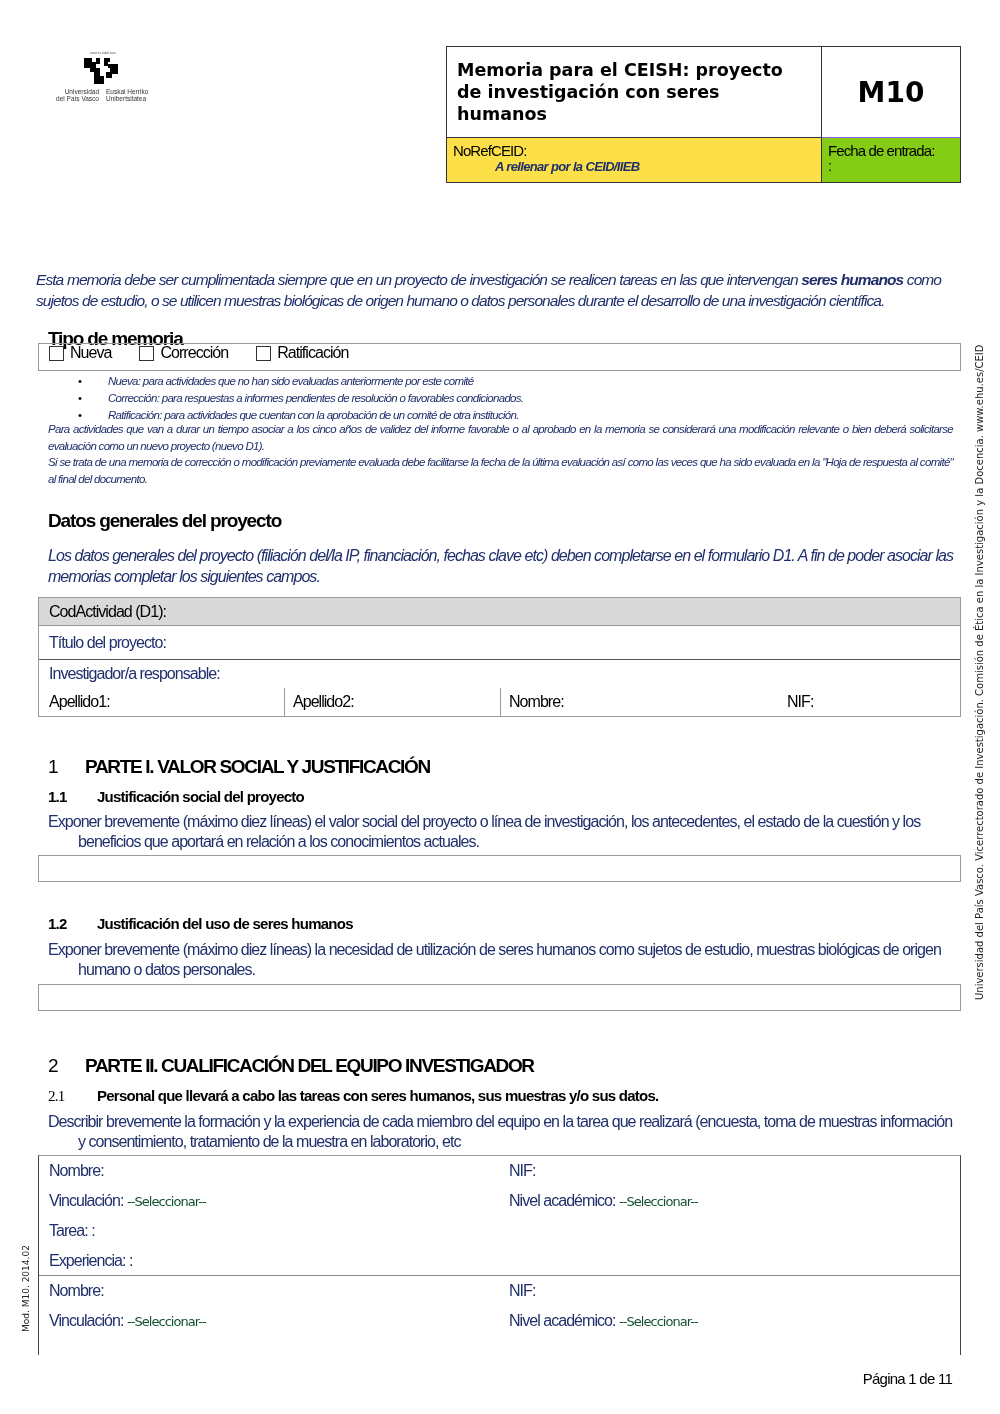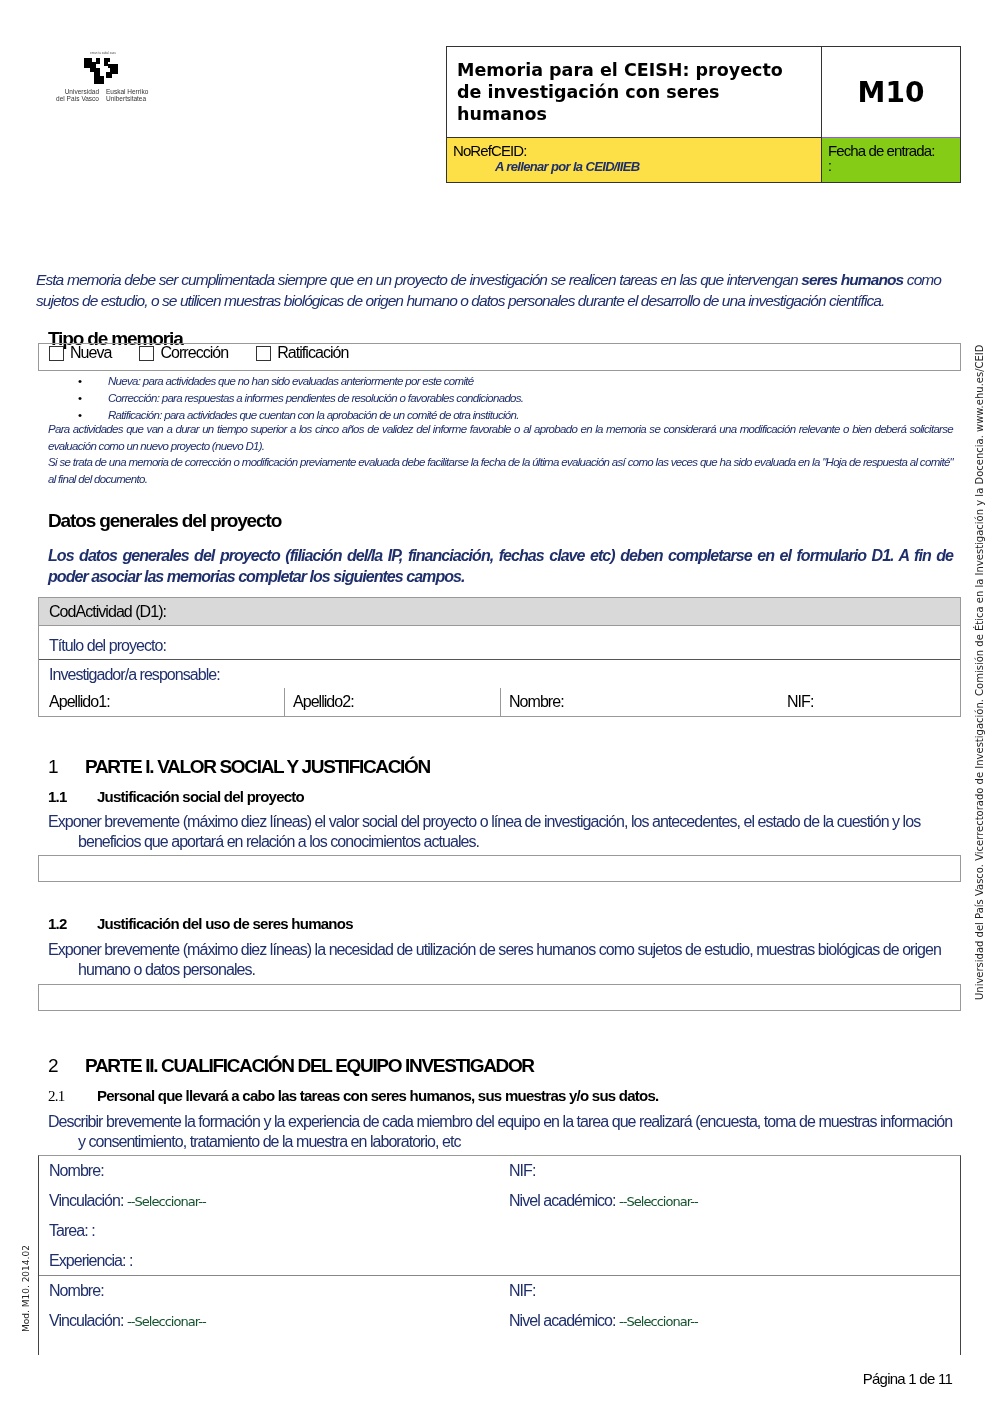--- a/index.html
+++ b/index.html
@@ -34,24 +34,24 @@
 
   .tipo-box { position: absolute; left: 38px; top: 343px; width: 923px; height: 28px; border: 1px solid #999; box-sizing: border-box; display: flex; align-items: flex-start; padding-left: 10px; font-size: 16px; }
   .cb { display: inline-flex; align-items: center; margin-right: 28px; }
   .cb .box { width: 15px; height: 15px; border: 1px solid #333; margin-right: 6px; box-sizing: border-box; }
 
   .bullets { position: absolute; left: 78px; top: 373px; margin: 0; padding: 0; list-style: none; font-size: 11.5px; font-style: italic; line-height: 17px; }
   .bullets li { position: relative; padding-left: 30px; }
   .bullets li::before { content: "\2022"; position: absolute; left: 0; font-style: normal; color: #000; }
   .notes { position: absolute; left: 48px; top: 421px; width: 905px; font-size: 11.5px; font-style: italic; line-height: 16.5px; text-align: justify; }
 
-  .datos-desc { position: absolute; left: 48px; top: 545px; width: 905px; font-size: 16px; font-style: italic; line-height: 21px; text-align: justify; font-weight: bold; }
+  .datos-desc { position: absolute; left: 48px; top: 545px; width: 905px; font-size: 16px; font-style: italic; line-height: 21px; text-align: justify; }
 
   .dtable { position: absolute; left: 38px; top: 597px; width: 923px; border: 1px solid #999; box-sizing: border-box; }
-  .drow { height: 28px; border-bottom: 1px solid #999; box-sizing: border-box; padding: 4px 10px; font-size: 16px; display: flex; align-items: flex-end; }
+  .drow { height: 28px; border-bottom: 1px solid #999; box-sizing: border-box; padding: 4px 10px; font-size: 16px; display: flex; align-items: center; }
   .drow.grey { background: #d9d9d9; }
   .drow.noline { border-bottom: none; height: 28px; }
   .drow.split { padding: 0; border-bottom: none; height: 28px; }
   .drow.split .c { height: 100%; display: flex; align-items: center; padding-left: 10px; box-sizing: border-box; }
   .drow.split .c1 { width: 246px; border-right: 1px solid #999; }
   .drow.split .c2 { width: 216px; padding-left: 8px; border-right: 1px solid #999; }
   .drow.split .c3 { width: 286px; padding-left: 8px; }
   .drow.split .c4 { flex: 1; padding-left: 0; }
 
   .part { position: absolute; left: 48px; font-size: 19px; font-weight: bold; letter-spacing: -0.07em; }
@@ -118,21 +118,21 @@
       <span class="box"></span>
       <span>Ratificación</span>
     </label>
 </div>
 <ul class="bullets condensed blue">
   <li>Nueva: para actividades que no han sido evaluadas anteriormente por este comité</li>
   <li>Corrección: para respuestas a informes pendientes de resolución o favorables condicionados.</li>
   <li>Ratificación: para actividades que cuentan con la aprobación de un comité de otra institución.</li>
 </ul>
 <div class="notes condensed blue">
-  <div>Para actividades que van a durar un tiempo superior a los cinco años de validez del informe favorable o al aprobado en la memoria se considerará una modificación relevante o bien deberá solicitarse evaluación como un nuevo proyecto (nuevo D1).</div>
+  <div>Para actividades que van a durar un tiempo asociar a los cinco años de validez del informe favorable o al aprobado en la memoria se considerará una modificación relevante o bien deberá solicitarse evaluación como un nuevo proyecto (nuevo D1).</div>
   <div>Si se trata de una memoria de corrección o modificación previamente evaluada debe facilitarse la fecha de la última evaluación así como las veces que ha sido evaluada  en la "Hoja de respuesta al comité" al final del documento.</div>
 </div>
 
 <h2 class="sec condensed" style="left:48px; top:510px;">Datos generales del proyecto</h2>
 <div class="datos-desc condensed blue">Los datos generales del proyecto (filiación del/la IP, financiación, fechas clave etc) deben completarse en el formulario D1. A fin de poder asociar las memorias completar los siguientes campos.</div>
 <div class="dtable condensed">
   <div class="drow grey">
       <span>CodActividad (D1):</span>
     </div>
   <div class="drow blue" style="height:34px; border-bottom-color:#555;">

